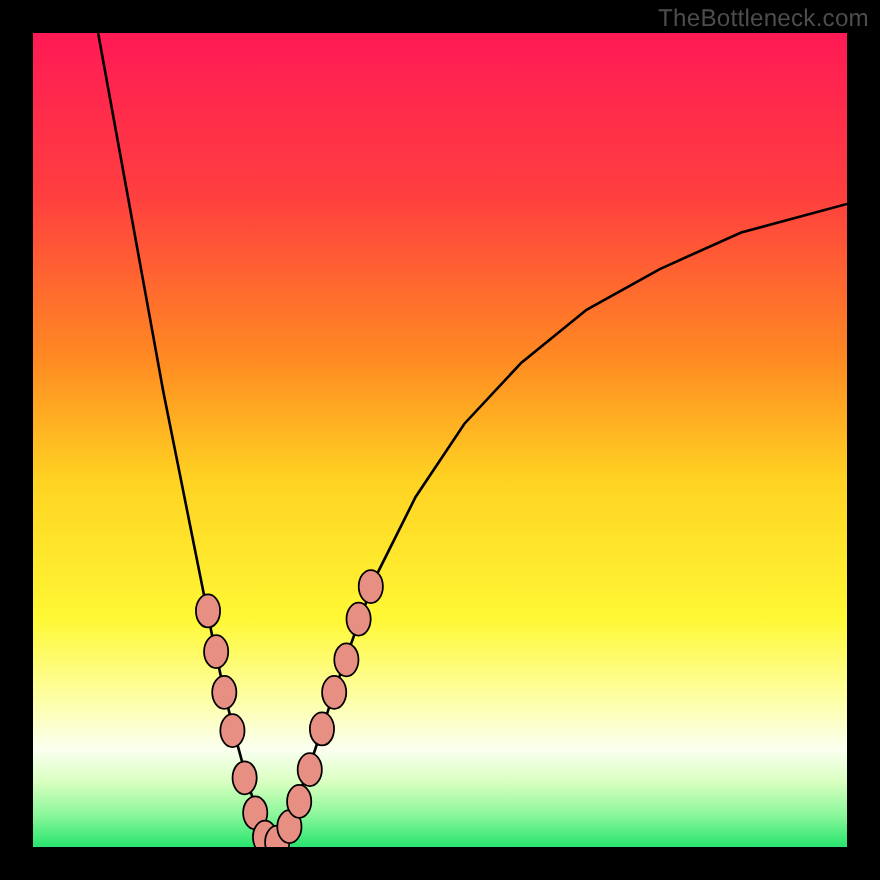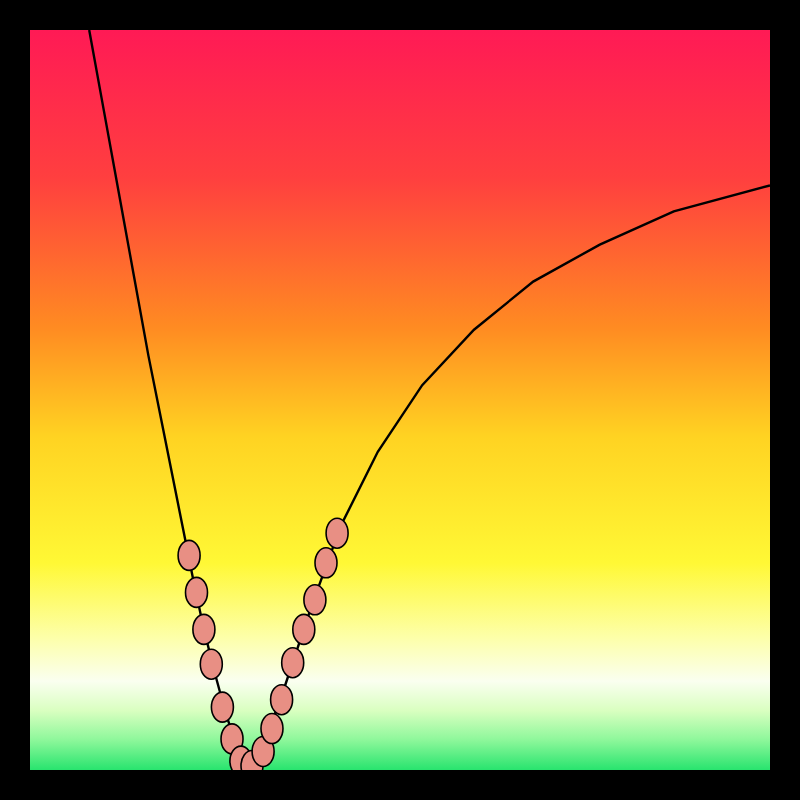--- a/index.html
+++ b/index.html
@@ -34,20 +34,21 @@
     letter-spacing: 0.2px;
     z-index: 10;
   }
   svg { display: block; }
 </style>
 </head>
 <body>
 
 <div class="frame">
 
+  <div class="watermark">TheBottleneck.com</div>
 
   <div class="plot">
     <svg id="chart-svg" width="740" height="740" viewBox="0 0 740 740">
       <defs>
         <linearGradient id="bg-grad" x1="0" y1="0" x2="0" y2="1">
             <stop offset="0.00%" stop-color="#ff1a55"></stop>
             <stop offset="20.00%" stop-color="#ff3f3f"></stop>
             <stop offset="40.00%" stop-color="#ff8a22"></stop>
             <stop offset="55.00%" stop-color="#ffd322"></stop>
             <stop offset="72.00%" stop-color="#fff835"></stop>

